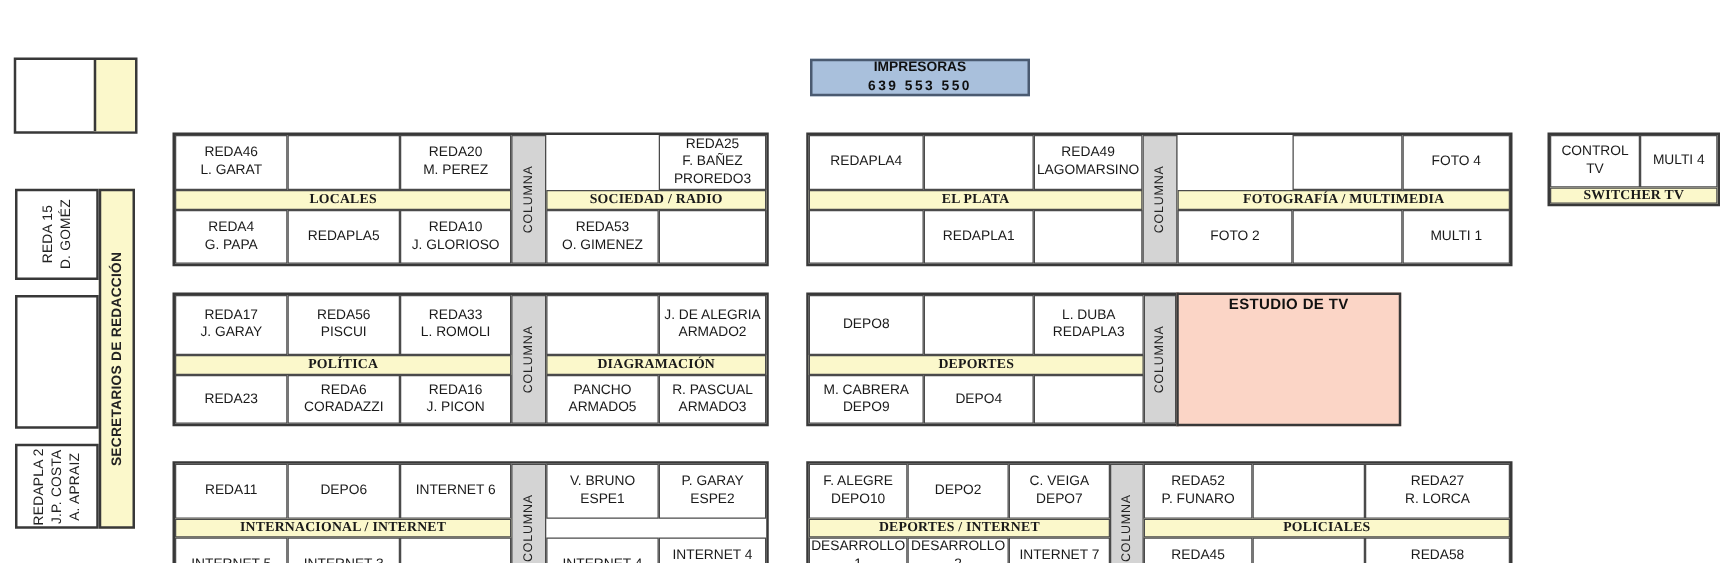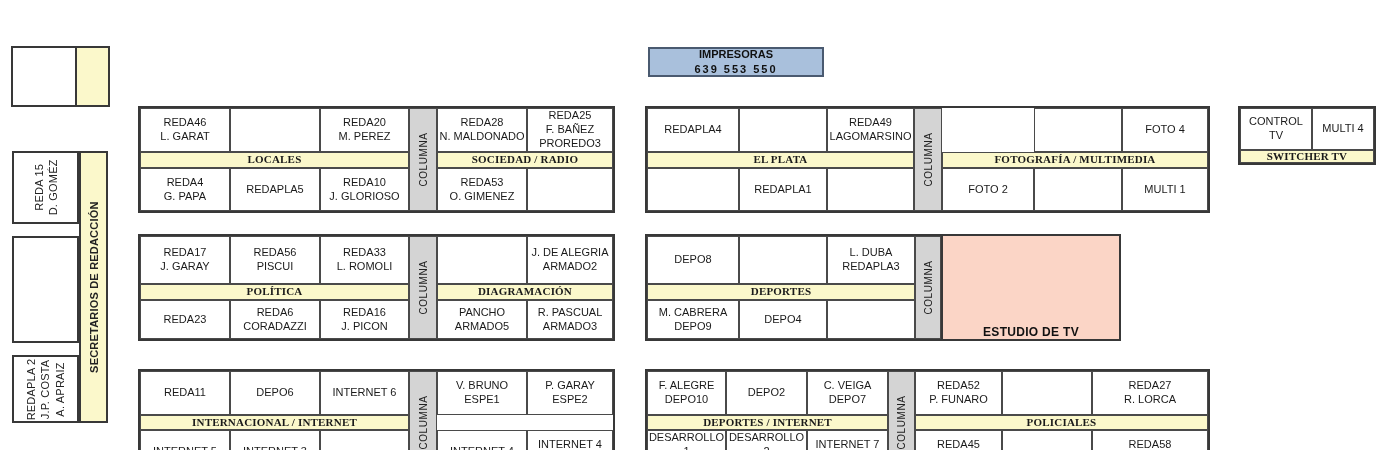--- a/index.html
+++ b/index.html
@@ -33,21 +33,21 @@
   .strip .vtext { font-weight:bold; font-size:11px; }
   .printerbox {
     position:absolute; box-sizing:border-box; border:2px solid #4a5a70;
     background:var(--printer-blue,#a9c0dc); display:flex; flex-direction:column;
     align-items:center; justify-content:center; font-size:11px; font-weight:bold;
     line-height:1.35; color:#101010;
   }
   .printerbox .nums { letter-spacing:2px; }
   .studio {
     position:absolute; box-sizing:border-box; border:2px solid #383838;
-    background:var(--studio-pink,#fbd5c6); display:flex; align-items:flex-end;
+    background:var(--studio-pink,#fbd5c6); display:flex; align-items:flex-start;
     justify-content:center; font-size:12px; font-weight:bold; letter-spacing:0.3px;
   }
   .cornerbox { position:absolute; box-sizing:border-box; border:2px solid #383838; background:#fff; }
   .cornerbox .yellowpart {
     position:absolute; right:0; top:0; bottom:0; width:31px;
     background:var(--band-yellow,#fbf8cb); border-left:2px solid #383838;
   }
   .cutoff {
     position:absolute; box-sizing:border-box;
     border:2px solid #383838; border-bottom:none; background:#fff;
@@ -85,22 +85,20 @@
 
   <div class="cutoff" style="left:55px;top:443px;width:26px;height:7px;"></div>
 
   <div class="group" style="left:138px;top:70px;width:477px;height:107px;grid-template-columns:90px 90px 89px 28px 90px 1fr;grid-template-rows:44px 16px 1fr;">
     <div class="cell" style="grid-area:1/1">REDA46
 L. GARAT</div>
     <div class="cell" style="grid-area:1/2"></div>
     <div class="cell" style="grid-area:1/3">REDA20
 M. PEREZ</div>
     <div class="cell columna" style="grid-area:1/4/4/5"><span class="vtext">COLUMNA</span></div>
-    <div class="cell" style="grid-area:1/5">REDA28
-N. MALDONADO</div>
     <div class="cell" style="grid-area:1/6">REDA25
 F. BAÑEZ
 PROREDO3</div>
     <div class="cell band" style="grid-area:2/1/3/4">LOCALES</div>
     <div class="cell band" style="grid-area:2/5/3/7">SOCIEDAD / RADIO</div>
     <div class="cell" style="grid-area:3/1">REDA4
 G. PAPA</div>
     <div class="cell" style="grid-area:3/2">REDAPLA5</div>
     <div class="cell" style="grid-area:3/3">REDA10
 J. GLORIOSO</div>

